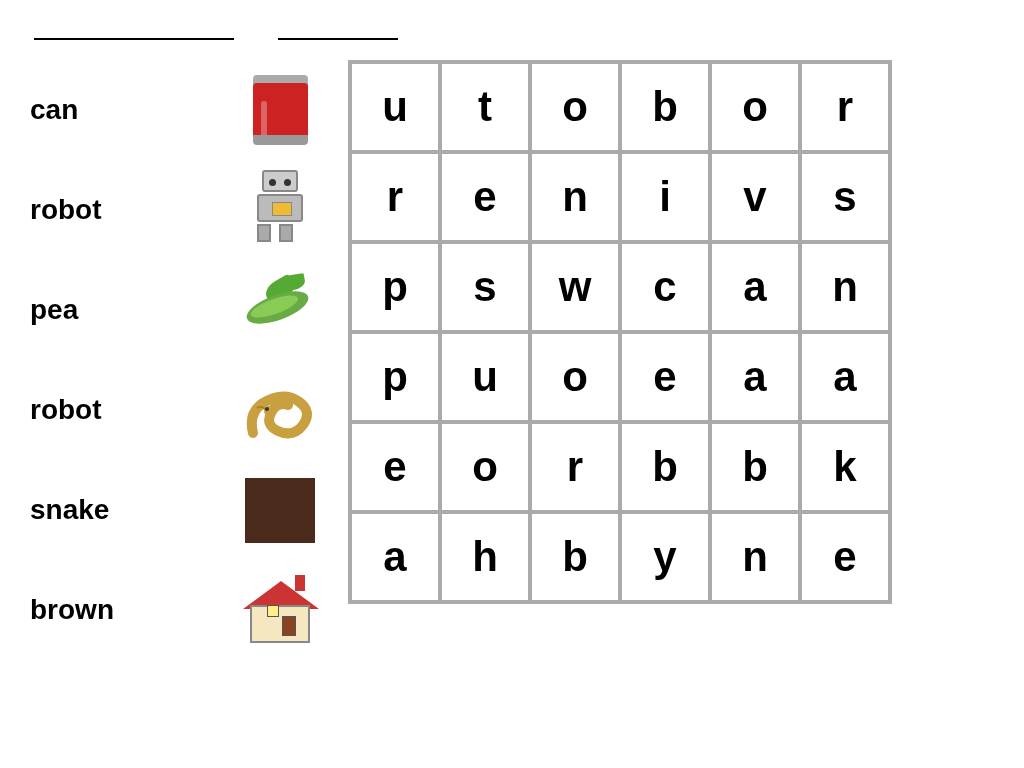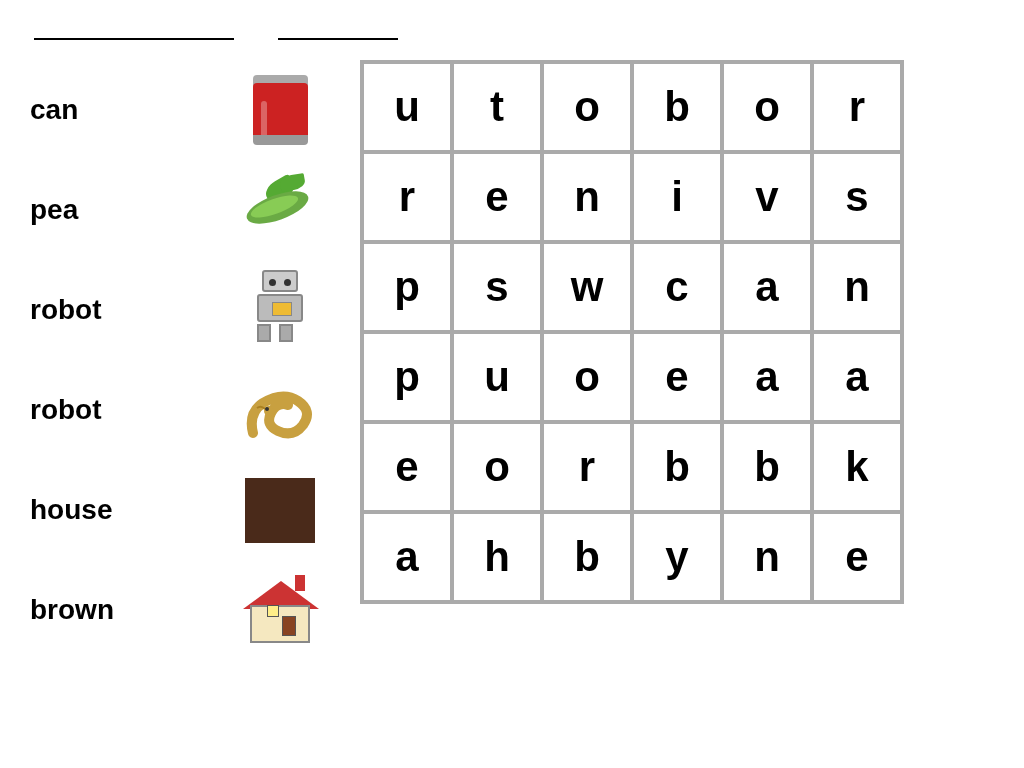--- a/index.html
+++ b/index.html
@@ -25,21 +25,21 @@
       display: flex;
       align-items: center;
       gap: 4px;
     }
     .header-line {
       display: inline-block;
       border-bottom: 2px solid #000;
     }
     .main-content {
       display: flex;
-      gap: 40px;
+      gap: 28px;
       align-items: flex-start;
       margin-top: 10px;
     }
     .word-list {
       display: flex;
       flex-direction: column;
       gap: 0px;
       width: 290px;
     }
     .word-item {
@@ -312,31 +312,20 @@
 
       <div class="word-item">
         <span class="word-label">can</span>
         <div class="word-image">
           <div class="can-img">
             <div class="can-top"></div>
             <div class="can-body">
               <div class="can-highlight"></div>
             </div>
             <div class="can-bottom"></div>
-          </div>
-        </div>
-      </div>
-
-      <div class="word-item">
-        <span class="word-label">pea</span>
-        <div class="word-image">
-          <div class="pea-img">
-            <div class="pea-leaf"></div>
-            <div class="pea-leaf2"></div>
-            <div class="pea-pod"></div>
           </div>
         </div>
       </div>
 
       <div class="word-item">
         <span class="word-label">robot</span>
         <div class="word-image">
           <div class="robot-img">
             <div class="robot-head">
               <div class="robot-eye left"></div>
@@ -347,33 +336,44 @@
             </div>
             <div class="robot-legs">
               <div class="robot-leg"></div>
               <div class="robot-leg"></div>
             </div>
           </div>
         </div>
       </div>
 
       <div class="word-item">
+        <span class="word-label">pea</span>
+        <div class="word-image">
+          <div class="pea-img">
+            <div class="pea-leaf"></div>
+            <div class="pea-leaf2"></div>
+            <div class="pea-pod"></div>
+          </div>
+        </div>
+      </div>
+
+      <div class="word-item">
         <span class="word-label">robot</span>
         <div class="word-image">
           <svg class="snake-svg" viewBox="0 0 75 75">
             <path d="M 10 60 Q 5 40 20 30 Q 40 18 55 28 Q 70 38 60 52 Q 50 65 35 58 Q 22 52 28 40 Q 34 28 45 32" fill="none" stroke="#c8a040" stroke-width="10" stroke-linecap="round"></path>
             <circle cx="26" cy="38" r="5" fill="#c8a040"></circle>
             <path d="M 22 36 Q 18 32 14 35" stroke="#aa8020" stroke-width="2" fill="none"></path>
             <circle cx="24" cy="36" r="2" fill="#333"></circle>
           </svg>
         </div>
       </div>
 
       <div class="word-item">
-        <span class="word-label">house</span>
+        <span class="word-label">snake</span>
         <div class="word-image">
           <div class="brown-square"></div>
         </div>
       </div>
 
       <div class="word-item">
         <span class="word-label">brown</span>
         <div class="word-image">
           <div class="house-img">
             <div class="house-chimney"></div>

